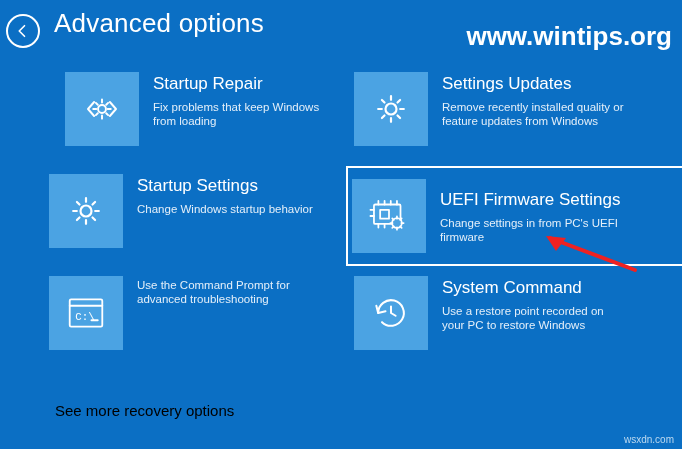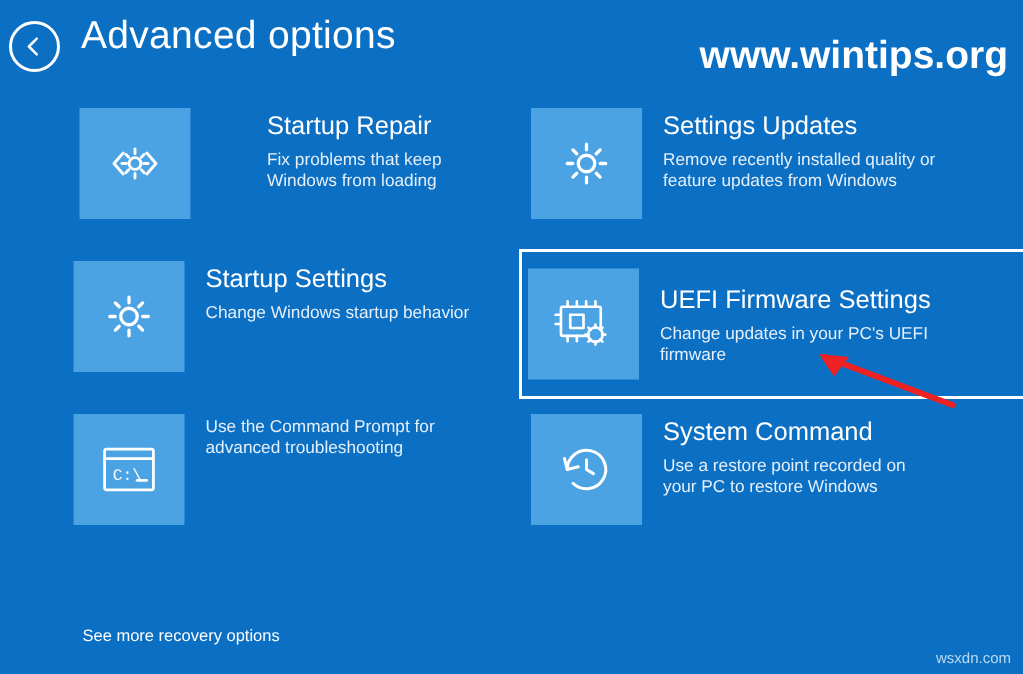--- a/index.html
+++ b/index.html
@@ -108,23 +108,22 @@
     width: 360px;
     height: 96px;
     align-items: center;
   }
   .tile.highlight .icon-box { background:#4ba3e3; }
 
   .footer-link {
     position: absolute;
     left: 55px;
     top: 402px;
-    font-size: 11px;
-    color: #ffffff;
-    margin-top: 16px;
+    font-size: 15px;
+    color: #000000;
   }
 
   .arrow-ann {
     position: absolute;
     left: 520px;
     top: 228px;
     width: 120px;
     height: 50px;
     pointer-events: none;
   }
@@ -140,21 +139,21 @@
     </svg>
   </div>
 
   <div class="page-title">Advanced options</div>
 
   <div class="watermark-top">www.wintips.org</div>
   <div class="watermark-bottom">wsxdn.com</div>
 
   <div class="grid">
 
-    <div class="tile" style="left:4px; top:0px;gap:37px;">
+    <div class="tile" style="left:16px; top:0px;">
       <div class="icon-box">
         <svg width="42" height="42" viewBox="0 0 48 48" fill="none" stroke="#ffffff" stroke-width="2.2" stroke-linecap="round" stroke-linejoin="round">
           <polyline points="15,16 8,24 15,32"></polyline>
           <polyline points="33,16 40,24 33,32"></polyline>
           <circle cx="24" cy="24" r="4.5"></circle>
           <path d="M24 16.5 L24 13 M24 35 L24 31.5 M30.5 24 L34 24 M14 24 L17.5 24 M28.8 19.2 L31 17 M17 31 L19.2 28.8 M28.8 28.8 L31 31 M17 17 L19.2 19.2"></path>
         </svg>
       </div>
       <div class="txt">
         <div class="t-title">Startup Repair</div>
@@ -195,21 +194,21 @@
           <path d="M14 10 L14 6 M21 10 L21 6 M28 10 L28 6 M35 10 L35 6"></path>
           <path d="M14 32 L14 36 M21 32 L21 36"></path>
           <path d="M9 16 L5 16 M9 23 L5 23"></path>
           <rect x="16" y="16" width="10" height="10"></rect>
           <circle cx="35" cy="31" r="5.5" fill="#4ba3e3"></circle>
           <path d="M35 23.5 L35 26 M35 36 L35 38.5 M42.5 31 L40 31 M30 31 L27.5 31 M40.3 25.7 L38.6 27.4 M31.4 34.6 L29.7 36.3 M40.3 36.3 L38.6 34.6 M31.4 27.4 L29.7 25.7"></path>
         </svg>
       </div>
       <div class="txt">
         <div class="t-title">UEFI Firmware Settings</div>
-        <div class="t-desc">Change updates in your PC's UEFI firmware</div>
+        <div class="t-desc">Change settings in from PC's UEFI firmware</div>
       </div>
     </div>
 
     <div class="tile" style="left:0px; top:204px;">
       <div class="icon-box">
         <svg width="44" height="38" viewBox="0 0 48 42" fill="none" stroke="#ffffff" stroke-width="2" stroke-linecap="round" stroke-linejoin="round">
           <rect x="6" y="6" width="36" height="30" rx="1.5"></rect>
           <line x1="6" y1="13" x2="42" y2="13"></line>
           <text x="12" y="29" font-family="Liberation Mono, monospace" font-size="12" fill="#ffffff" stroke="none">C:\</text>
           <line x1="30" y1="29" x2="37" y2="29"></line>

